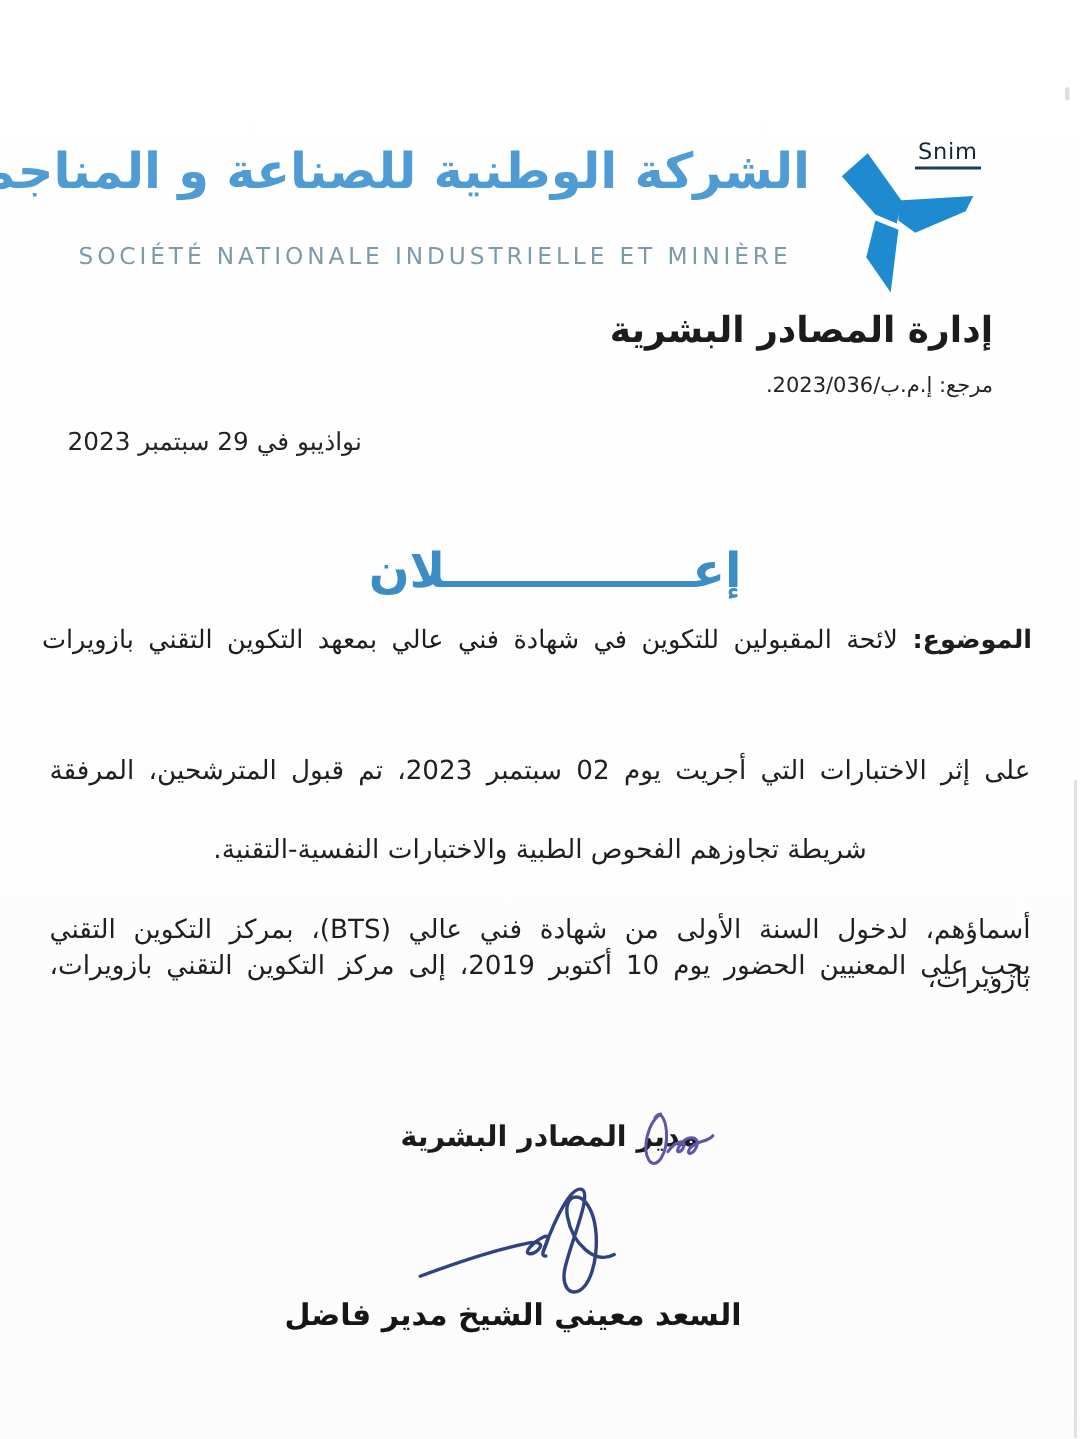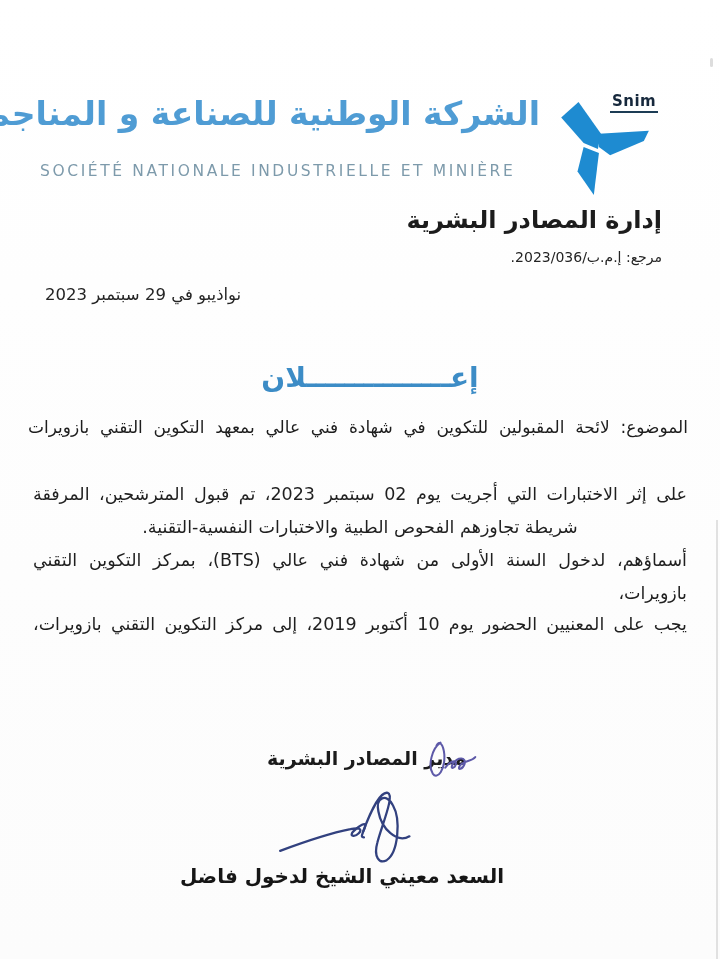--- a/index.html
+++ b/index.html
@@ -17,32 +17,32 @@
   .brand-ar{
     position:absolute;top:94px;left:40px;width:500px;
     text-align:center;
     font-size:33px;font-weight:bold;
     color:var(--brand-text-blue,#4f9cd4);
     white-space:nowrap;
     direction:rtl;
   }
   .brand-fr{
     position:absolute;top:162px;left:40px;width:500px;
-    text-align:left;
+    text-align:center;
     font-size:15.5px;font-weight:normal;
     letter-spacing:2.6px;
     color:var(--subtitle-gray,#7d9aab);
     white-space:nowrap;
   }
   .logo-box{position:absolute;top:84px;left:552px;width:120px;height:115px;}
   .logo-mark{position:absolute;top:12px;left:0;width:102px;height:102px;}
   .logo-mark path{fill:var(--brand-blue,#1e8bd1);}
   .logo-word{
     position:absolute;top:8px;left:58px;
-    font-size:15px;font-weight:bold;color:#16283c;
+    font-size:15px;font-weight:normal;color:#16283c;
     border-bottom:2px solid #1c3c55;
     padding:0 2px 1px 2px;
     letter-spacing:.5px;
   }
   
   .dept{
     position:absolute;top:206px;right:58px;
     direction:rtl;font-size:24px;font-weight:bold;color:#1c1c1c;
   }
   .ref{
@@ -51,38 +51,39 @@
   }
   .dateline{
     position:absolute;top:285px;left:45px;
     direction:rtl;font-size:16.5px;color:#242424;text-align:right;
   }
   
   .title{
     position:absolute;top:361px;left:0;width:100%;
     margin:0;text-align:center;
     direction:rtl;
-    font-size:28px;font-weight:bold;
+    font-size:32px;font-weight:bold;
     color:var(--title-blue,#3c8cc6);
     padding-left:20px;
   }
   .subject{
     position:absolute;top:414px;left:28px;right:32px;
     direction:rtl;
     font-size:17px;line-height:26px;color:#1d1d1d;
     text-align:justify;text-align-last:justify;
   }
-  .subject b{font-weight:normal;}
+  .subject b{font-weight:bold;}
   .para{position:absolute;left:33px;right:33px;direction:rtl;font-size:17.5px;color:#1f1f1f;}
   .para-1{top:478px;}
   .para-2{top:608px;}
   .pline{
     line-height:33px;
     text-align:justify;text-align-last:justify;
     white-space:normal;
+    margin-top:20px;
   }
   .pline.last{text-align:center;text-align-last:center;}
   
   .sig-title{
     position:absolute;top:747px;left:232px;
     direction:rtl;font-size:19px;font-weight:bold;color:#1b1b1b;
     white-space:nowrap;
     margin-left:35px;
   }
   .paraph{position:absolute;top:735px;left:424px;width:58px;height:52px;}
@@ -148,18 +149,18 @@
   <svg class="paraph" viewBox="0 0 60 50">
     <path d="M17,6 C8,12 4,30 9,38 C14,45 22,34 21,18 C20,8 16,3 13,9"></path>
     <path d="M22,32 C27,25 34,23 33,28 C32,33 26,34 30,28 C35,20 44,21 42,28 C40,34 34,35 37,30 C41,24 49,26 53,21"></path>
   </svg>
 
   <svg class="sig-scribble" viewBox="0 0 145 80">
     <path d="M4,64 C28,55 52,47 72,43 C80,41 84,43 80,47 C76,51 70,50 75,45 C80,40 88,35 86,41 C84,47 81,51 85,51"></path>
     <path d="M84,46 C91,27 101,6 108,8 C115,10 102,40 98,56 C94,70 100,77 107,73 C118,66 121,34 113,20 C107,8 96,12 99,26 C102,43 117,57 129,50"></path>
   </svg>
 
-  <div class="sig-name">السعد معيني الشيخ لدخول فاضل</div>
+  <div class="sig-name">السعد معيني الشيخ مدير فاضل</div>
 
   <div class="scan-edge"></div>
   <div class="scan-speck"></div>
 
 </div>
 
 </body></html>

